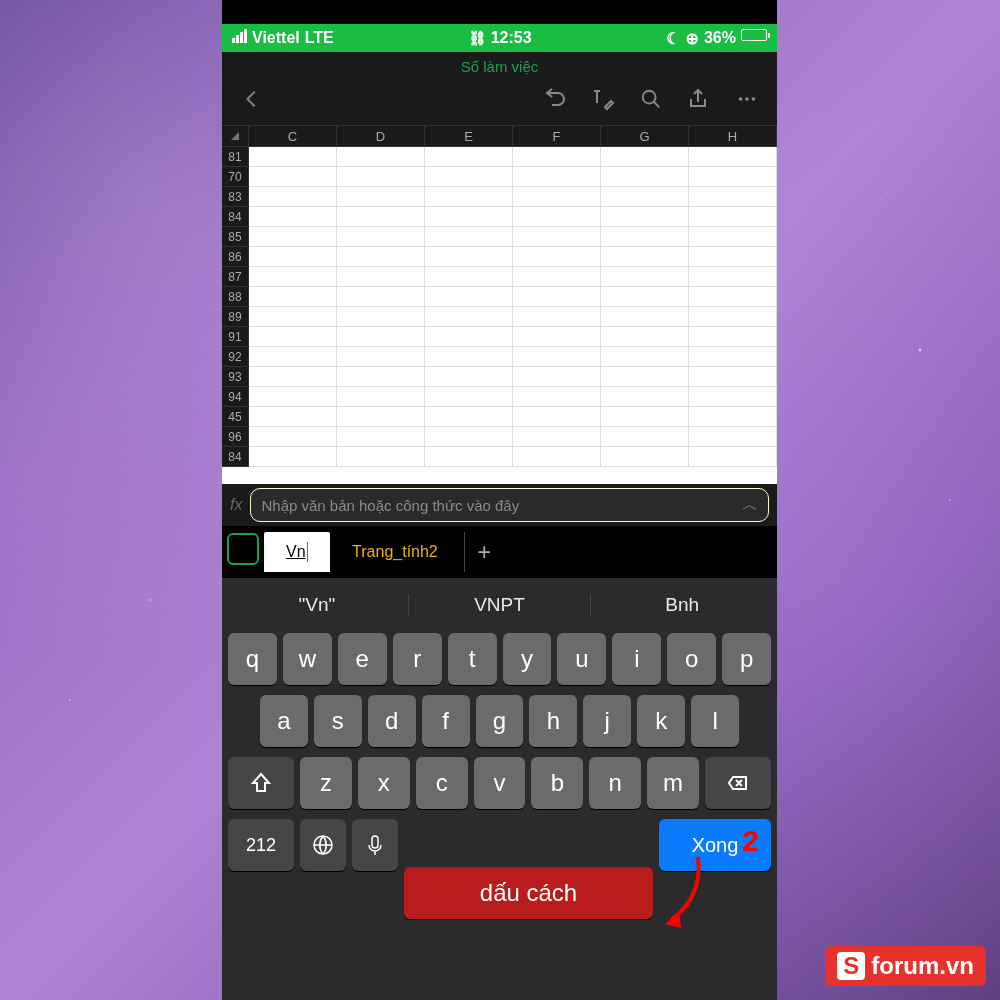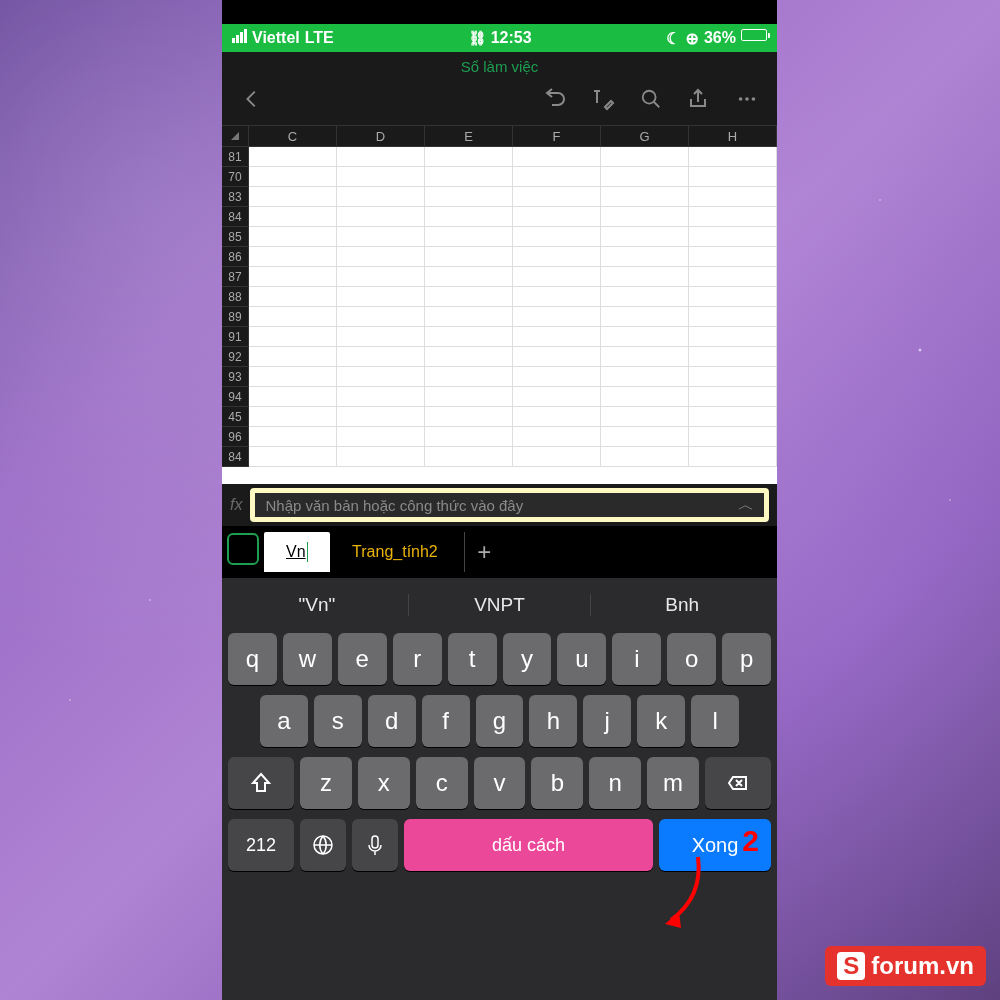--- a/index.html
+++ b/index.html
@@ -49,42 +49,42 @@
   .col-corner-tri { width:0; height:0; border-left:8px solid transparent; border-bottom:8px solid #777; }
   .col-h { flex:1; text-align:center; color:#aaa; font-size:13px; border-right:1px solid #333; line-height:22px; }
 
   .grid-area { background:#fff; height:337px; overflow:hidden; position:relative; }
   .grid-row { display:flex; height:20px;border-radius:10px; }
   .row-h { width:27px; background:#1a1a1a; color:#aaa; font-size:12px; text-align:center; line-height:20px; border-bottom:1px solid #333; border-right:1px solid #333; }
   .cell { flex:1; border-right:1px solid #ddd; border-bottom:1px solid #ddd; }
 
   .formula-bar { display:flex; align-items:center; background:#1a1a1a; height:42px; padding:0 8px; gap:8px; }
   .fx-label { color:#6a6a6a; font-style:italic; font-size:16px; }
-  .formula-input { flex:1; background:#2a2a2a; border:5px solid #fef9c3; border-radius:4px; height:34px; padding:0 10px; color:#8a8a8a; font-size:15px; display:flex; align-items:center; justify-content:space-between; }
+  .formula-input { flex:1; background:#2a2a2a; border:1px solid #fef9c3; border-radius:10px; height:34px; padding:0 10px; color:#8a8a8a; font-size:15px; display:flex; align-items:center; justify-content:space-between; }
   .formula-chevron { color:#8a8a8a; font-size:16px; }
 
   .tabs-bar { display:flex; align-items:center; background:#000; height:52px; padding:0 4px 0 42px; position:relative; }
   .sheet-icon { position:absolute; left:8px; top:10px; width:28px; height:28px; border:2px solid #1e9e52; border-radius:6px; }
   .sheet-icon::before { content:""; position:absolute; left:-5px; top:-5px; width:28px; height:28px; border:2px solid #1e9e52; border-radius:6px; background:#000; }
   .tab { height:40px; display:flex; align-items:center; justify-content:center; padding:0 22px; color:#eab308; font-size:16px; position:relative; }
   .tab.active { background:#fff; color:#000; border-radius:2px 2px 0 0;text-decoration:underline; }
   .tab.active .cursor { display:inline-block; width:1.5px; height:20px; background:#1e9e52; margin-left:1px; vertical-align:middle; }
   .tab-add { width:40px; height:40px; display:flex; align-items:center; justify-content:center; color:#aaa; font-size:24px; border-left:1px solid #444; margin-left:4px; }
   .annotation-2 { position:absolute; right:18px; top:824px; color:#ff0000; font-size:30px; font-weight:700; z-index:10; }
   .arrow-2 { position:absolute; right:64px; top:852px; z-index:10; }
 
   .keyboard { background:#2b2b2d; flex:1; padding:4px 4px 12px; }
   .suggestions { display:flex; height:46px; align-items:center; }
   .sug { flex:1; text-align:center; color:#e8e8e8; font-size:19px; border-right:1px solid #444; }
   .sug:last-child { border-right:none; }
   .key-row { display:flex; gap:6px; padding:5px 2px; }
   .key { flex:1; height:52px; background:#6b6b6d; border-radius:6px; display:flex; align-items:center; justify-content:center; color:#fff; font-size:24px; box-shadow:0 1px 0 #000; }
   .key.dark { background:#464649; }
   .key.wide { flex:0 0 66px; }
-  .key.space { flex:1; background:#ec4899; font-size:18px; }
+  .key.space { flex:1; background:#b91c1c; font-size:24px;margin-top:48px; }
   .key.action { flex:0 0 112px; background:#0a7aff; font-size:20px; }
   .row2-pad { width:26px; }
   .key svg { width:24px; height:24px; }
 
   .watermark { position:absolute; right:14px; bottom:14px; background:#e6322c; color:#fff; padding:6px 12px; border-radius:6px; font-size:24px; font-weight:600; display:flex; align-items:center; gap:6px; }
   .watermark-s { background:#fff; color:#e6322c; width:28px; height:28px; border-radius:4px; display:flex; align-items:center; justify-content:center; font-weight:800; }
 </style>
 </head>
 <body>
 

